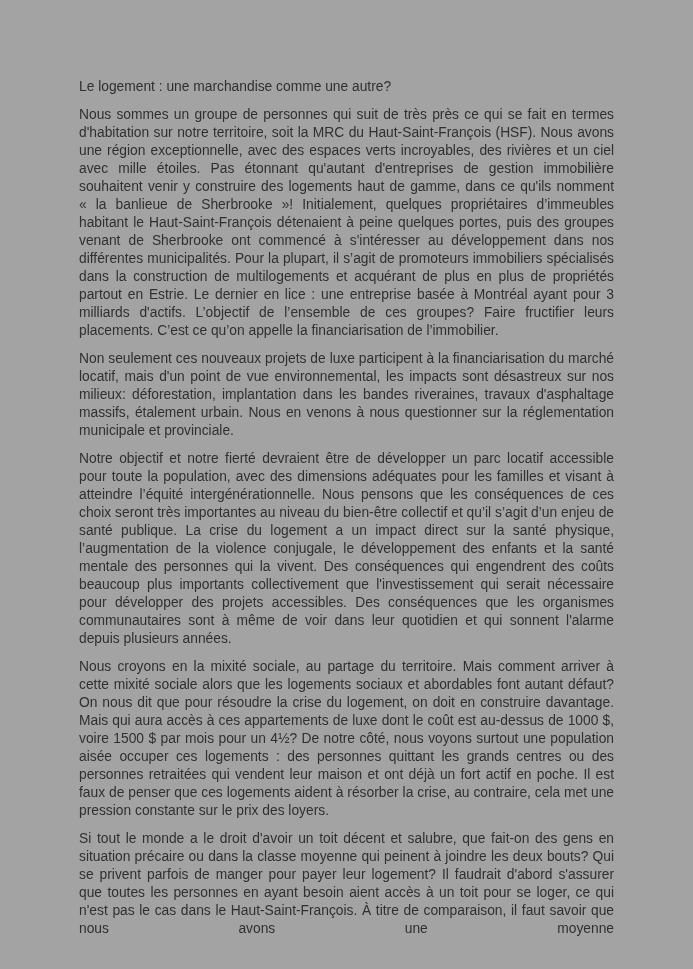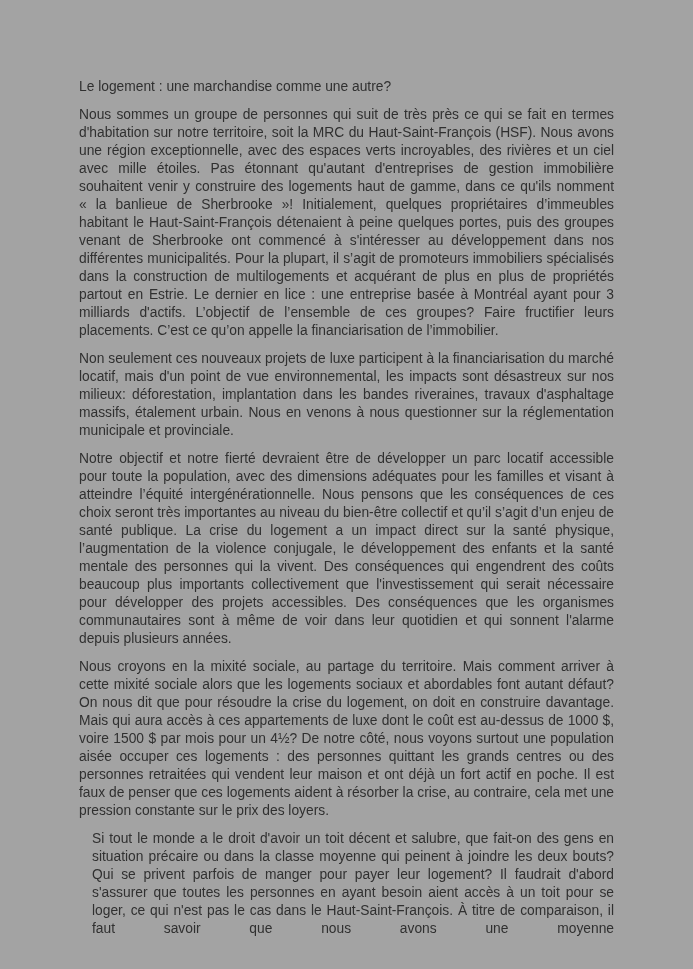--- a/index.html
+++ b/index.html
@@ -29,21 +29,20 @@
     margin: 0 0 10px 0;
     text-align: justify;
     word-spacing: normal;
   }
   .doc p.doc-title {
     text-align: left;
   }
   
   .doc p.continued {
     text-align-last: justify;
-    margin-left: 13px;
   }
 </style>
 </head>
 <body>
 
 <div class="page">
   <div class="doc">
     <p class="doc-title">Le logement&nbsp;: une marchandise comme une autre?</p>
     <p>Nous sommes un groupe de personnes qui suit de très près ce qui se fait en termes d'habitation sur notre territoire, soit la MRC du Haut-Saint-François (HSF). Nous avons une région exceptionnelle, avec des espaces verts incroyables, des rivières et un ciel avec mille étoiles. Pas étonnant qu'autant d'entreprises de gestion immobilière souhaitent venir y construire des logements haut de gamme, dans ce qu'ils nomment «&nbsp;la banlieue de Sherbrooke&nbsp;»! Initialement, quelques propriétaires d’immeubles habitant le Haut-Saint-François détenaient à peine quelques portes, puis des groupes venant de Sherbrooke ont commencé à s'intéresser au développement dans nos différentes municipalités. Pour la plupart, il s’agit de promoteurs immobiliers spécialisés dans la construction de multilogements et acquérant de plus en plus de propriétés partout en Estrie. Le dernier en lice&nbsp;: une entreprise basée à Montréal ayant pour 3 milliards d'actifs. L’objectif de l’ensemble de ces groupes? Faire fructifier leurs placements. C’est ce qu’on appelle la financiarisation de l’immobilier.</p>
     <p>Non seulement ces nouveaux projets de luxe participent à la financiarisation du marché locatif, mais d'un point de vue environnemental, les impacts sont désastreux sur nos milieux: déforestation, implantation dans les bandes riveraines, travaux d'asphaltage massifs, étalement urbain. Nous en venons à nous questionner sur la réglementation municipale et provinciale.</p>

